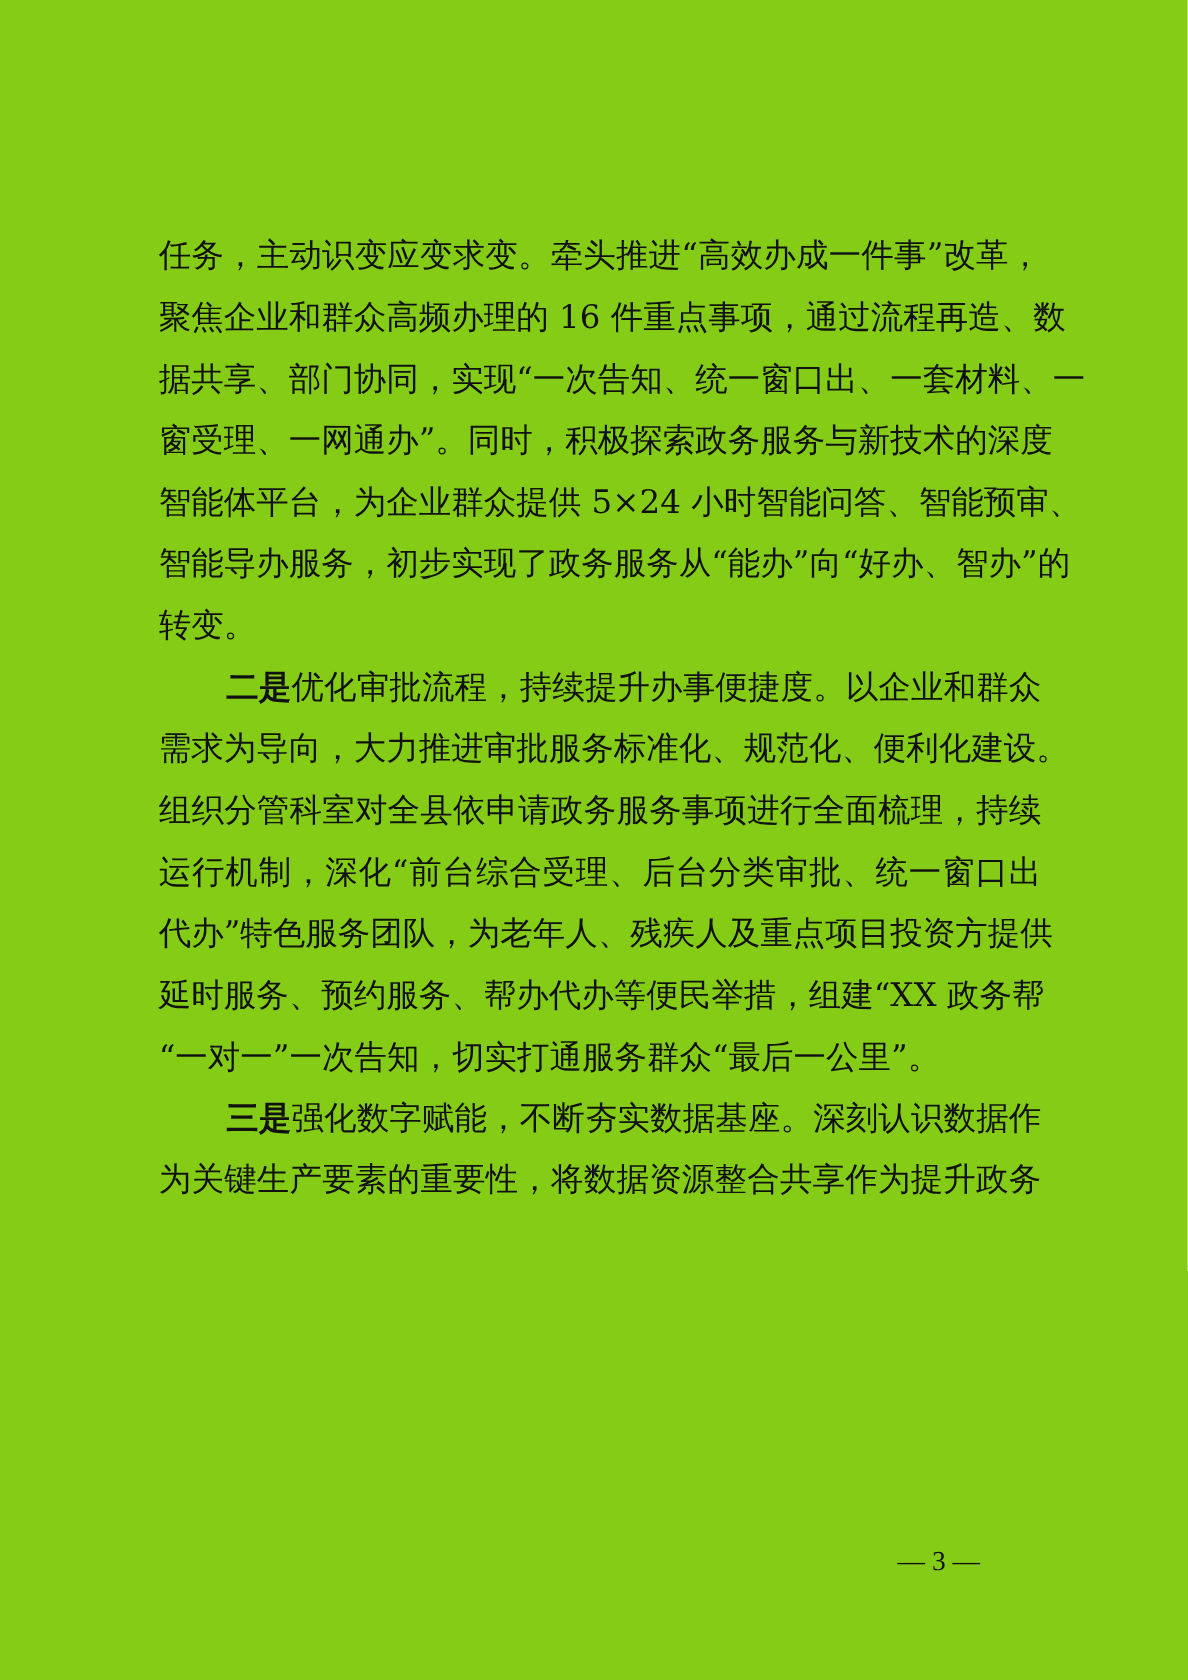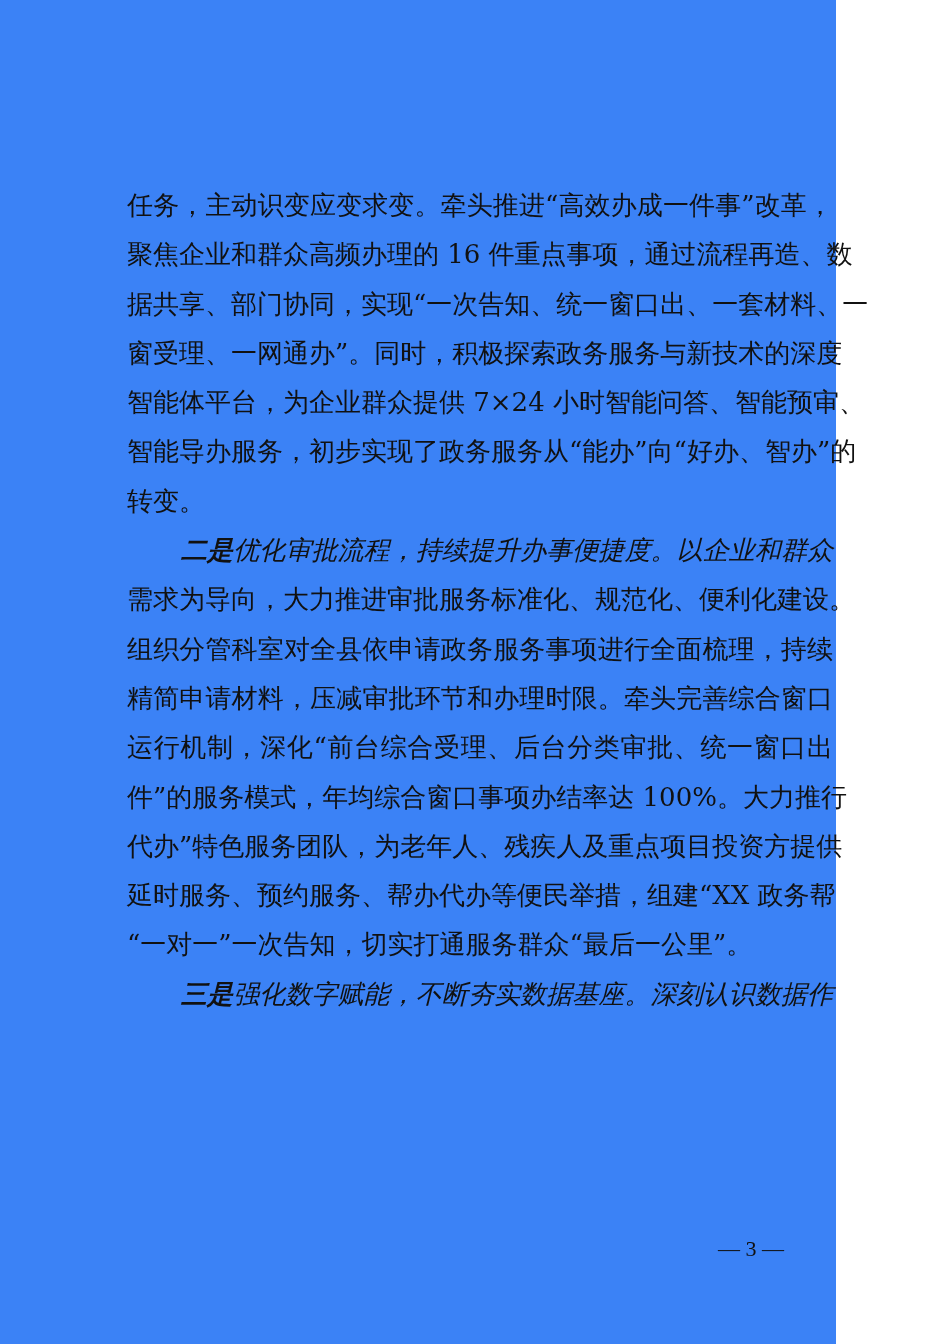--- a/index.html
+++ b/index.html
@@ -1,60 +1,59 @@
 <!DOCTYPE html>
 <html><head>
 <meta charset="utf-8">
 <style>
   html, body { margin: 0; padding: 0; background: #ffffff; }
   body { width: 950px; height: 1344px; position: relative; overflow: hidden; }
-  .page { position: absolute; left: 0; top: 0; width: 836px; height: 1344px; background: #3b82f6; }
+  .page { position: absolute; left: 0; top: 0; width: 950px; height: 1344px; background: #84cc16; }
   .body-text {
     position: absolute; left: 127px; top: 181px; width: 706px;
     font-family: "DejaVu Serif", "Liberation Serif", serif;
     font-size: 26px; line-height: 49.3px; color: #111;
   }
   .line { display: block; white-space: nowrap; height: 49.3px; text-align: justify; text-align-last: justify; }
   .line.last { text-align-last: left; }
-  .indent { padding-left: 54px; font-style: italic; }
+  .indent { padding-left: 54px; }
   .bold { font-weight: bold; }
   .page-number {
     position: absolute; left: 718px; top: 1236px;
     font-family: "Liberation Serif", "DejaVu Serif", serif;
     font-size: 22px; color: #111;
   }
 </style>
 </head>
 <body>
 
 <div class="page">
   <div class="body-text">
 
     <div>
       <span class="line">任务，主动识变应变求变。牵头推进“高效办成一件事”改革，</span>
       <span class="line">聚焦企业和群众高频办理的 16 件重点事项，通过流程再造、数</span>
       <span class="line">据共享、部门协同，实现“一次告知、统一窗口出、一套材料、一</span>
       <span class="line">窗受理、一网通办”。同时，积极探索政务服务与新技术的深度</span>
-      <span class="line">智能体平台，为企业群众提供 7×24 小时智能问答、智能预审、</span>
+      <span class="line">智能体平台，为企业群众提供 5×24 小时智能问答、智能预审、</span>
       <span class="line">智能导办服务，初步实现了政务服务从“能办”向“好办、智办”的</span>
       <span class="line last">转变。</span>
     </div>
 
     <div>
       <span class="line indent"><span class="bold">二是</span><span>优化审批流程，持续提升办事便捷度。以企业和群众</span></span>
       <span class="line">需求为导向，大力推进审批服务标准化、规范化、便利化建设。</span>
       <span class="line">组织分管科室对全县依申请政务服务事项进行全面梳理，持续</span>
-      <span class="line">精简申请材料，压减审批环节和办理时限。牵头完善综合窗口</span>
       <span class="line">运行机制，深化“前台综合受理、后台分类审批、统一窗口出</span>
-      <span class="line">件”的服务模式，年均综合窗口事项办结率达 100%。大力推行</span>
       <span class="line">代办”特色服务团队，为老年人、残疾人及重点项目投资方提供</span>
       <span class="line">延时服务、预约服务、帮办代办等便民举措，组建“XX 政务帮</span>
       <span class="line last">“一对一”一次告知，切实打通服务群众“最后一公里”。</span>
     </div>
 
     <div>
       <span class="line indent"><span class="bold">三是</span><span>强化数字赋能，不断夯实数据基座。深刻认识数据作</span></span>
+      <span class="line">为关键生产要素的重要性，将数据资源整合共享作为提升政务</span>
     </div>
 
   </div>
 
   <div class="page-number">— 3 —</div>
 </div>
 
 </body></html>

